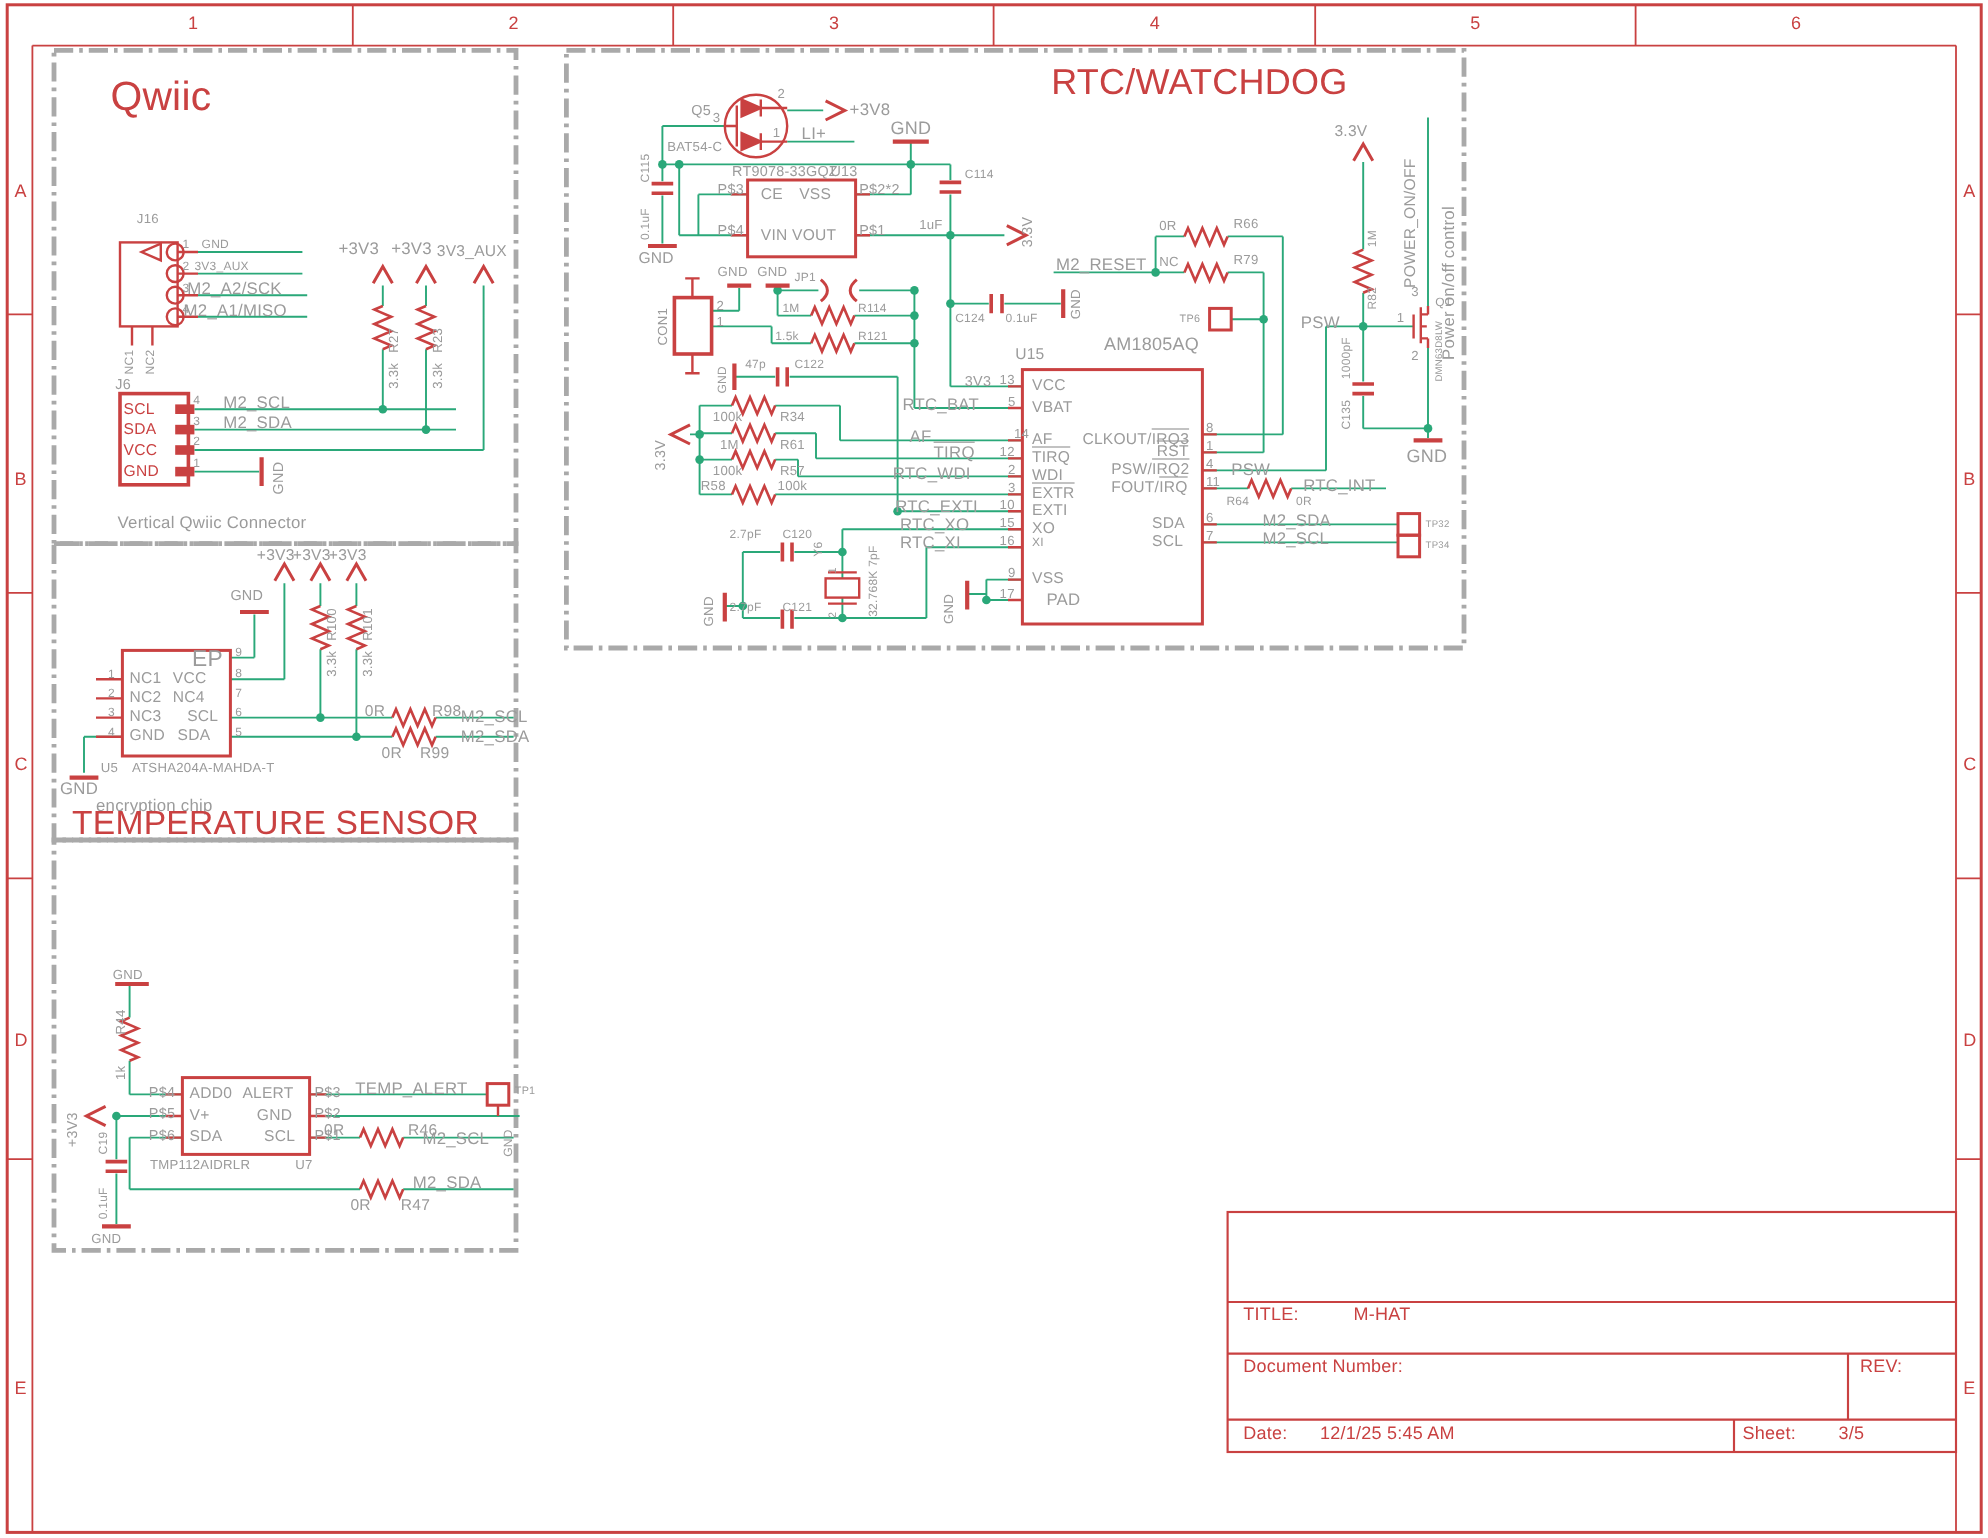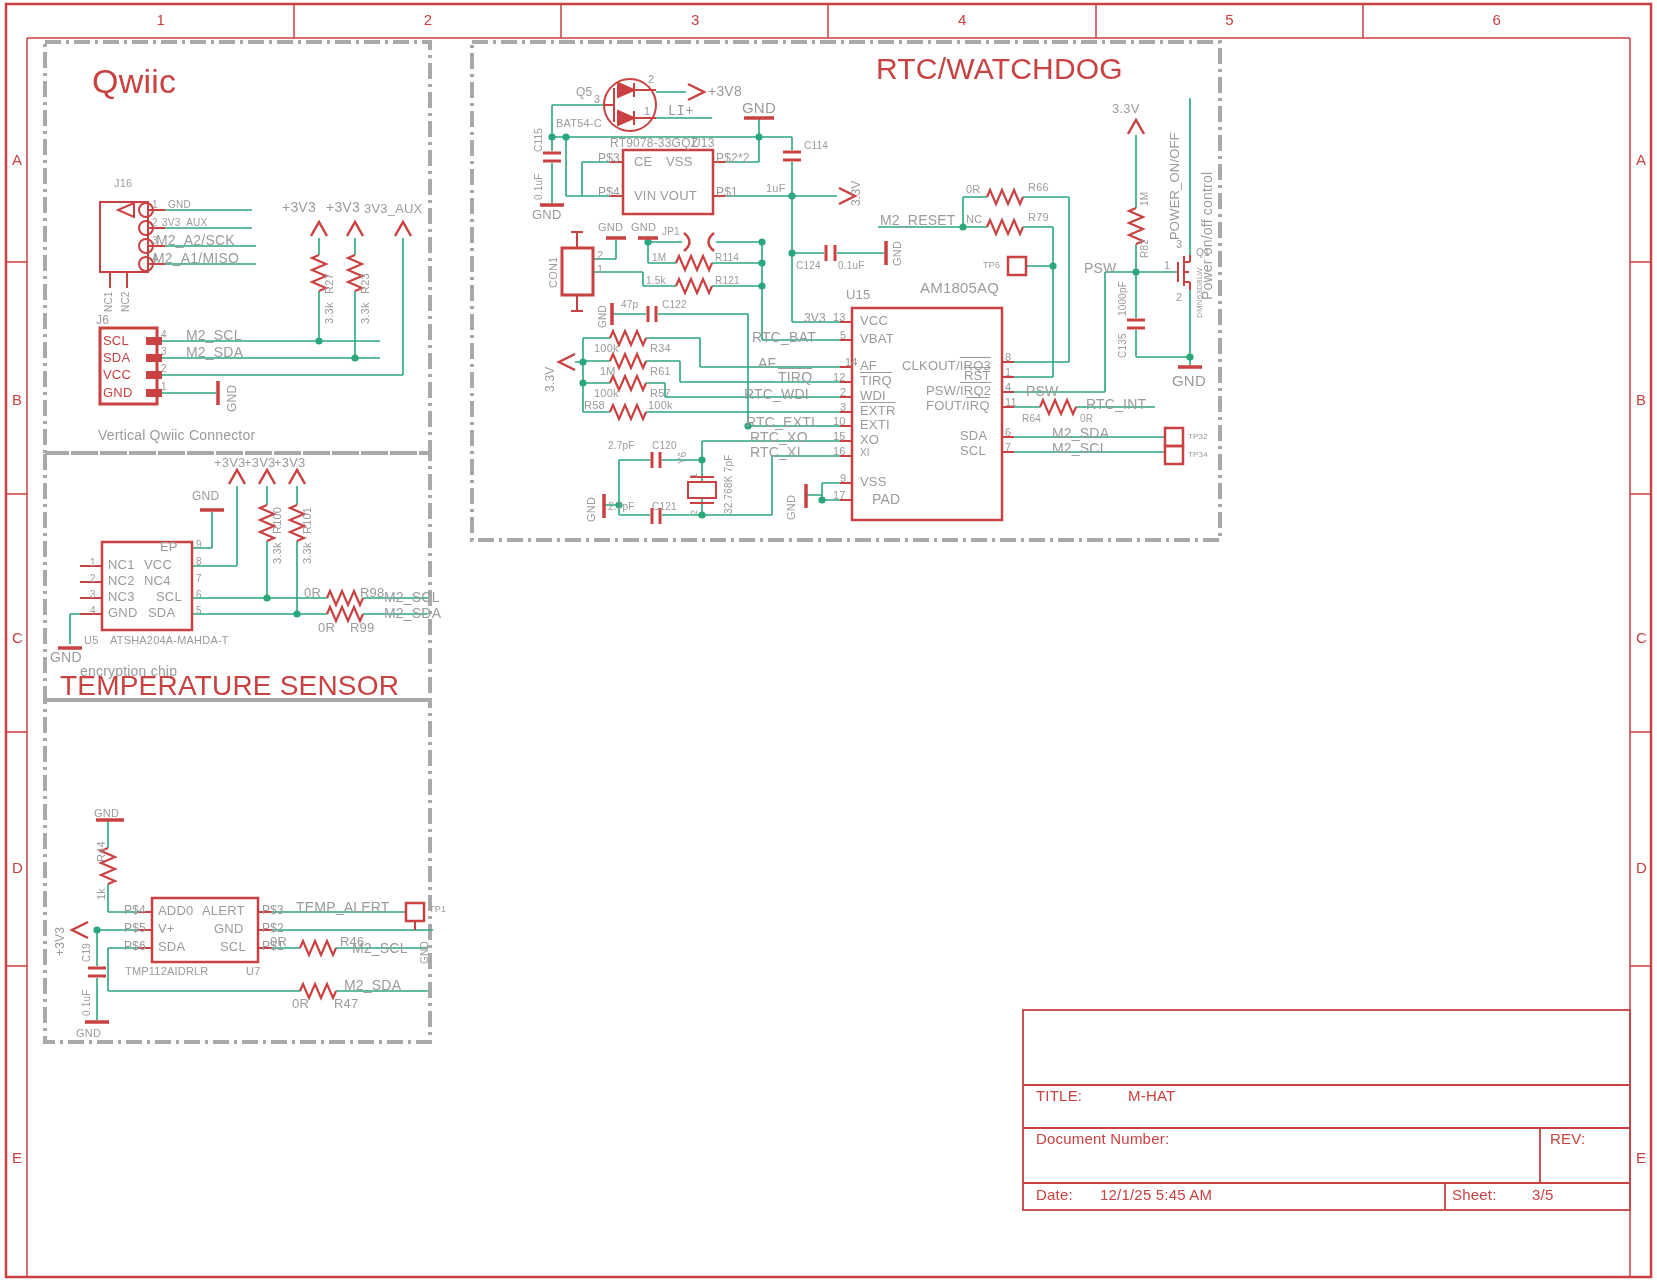--- a/index.html
+++ b/index.html
@@ -251,21 +251,21 @@
       <div class="lbl g" style="left: 274px; top: 456px; font-size: 13px;"><span>+3V3</span></div>
       <div class="lbl g" style="left: 192px; top: 490px; font-size: 12px;"><span>GND</span></div>
       <div class="lbl g" style="left: 90px; top: 558px; font-size: 10px;"><span>1</span></div>
       <div class="lbl g" style="left: 90px; top: 574px; font-size: 10px;"><span>2</span></div>
       <div class="lbl g" style="left: 90px; top: 590px; font-size: 10px;"><span>3</span></div>
       <div class="lbl g" style="left: 90px; top: 606px; font-size: 10px;"><span>4</span></div>
       <div class="lbl g" style="left: 108px; top: 558px; font-size: 13px;"><span>NC1</span></div>
       <div class="lbl g" style="left: 108px; top: 574px; font-size: 13px;"><span>NC2</span></div>
       <div class="lbl g" style="left: 108px; top: 590px; font-size: 13px;"><span>NC3</span></div>
       <div class="lbl g" style="left: 108px; top: 606px; font-size: 13px;"><span>GND</span></div>
-      <div class="lbl g" style="left: 160px; top: 540px; font-size: 13px;"><span>EP</span></div>
+      <div class="lbl g" style="left: 160px; top: 540px; font-size: 19px;"><span>EP</span></div>
       <div class="lbl g" style="left: 144px; top: 558px; font-size: 13px;"><span>VCC</span></div>
       <div class="lbl g" style="left: 144px; top: 574px; font-size: 13px;"><span>NC4</span></div>
       <div class="lbl g" style="left: 156px; top: 590px; font-size: 13px;"><span>SCL</span></div>
       <div class="lbl g" style="left: 148px; top: 606px; font-size: 13px;"><span>SDA</span></div>
       <div class="lbl g" style="left: 196px; top: 540px; font-size: 10px;"><span>9</span></div>
       <div class="lbl g" style="left: 196px; top: 557px; font-size: 10px;"><span>8</span></div>
       <div class="lbl g" style="left: 196px; top: 574px; font-size: 10px;"><span>7</span></div>
       <div class="lbl g" style="left: 196px; top: 590px; font-size: 10px;"><span>6</span></div>
       <div class="lbl g" style="left: 196px; top: 606px; font-size: 10px;"><span>5</span></div>
       <div class="lbl g rot" style="left: 272px; top: 534px; font-size: 11px;"><span>R100</span></div>
@@ -313,21 +313,21 @@
       <div class="lbl g" style="left: 334px; top: 997px; font-size: 13px;"><span>R47</span></div>
       <div class="lbl g" style="left: 125px; top: 966px; font-size: 11px;"><span>TMP112AIDRLR</span></div>
       <div class="lbl g" style="left: 246px; top: 966px; font-size: 11px;"><span>U7</span></div>
       <div class="lbl r" style="left: 876px; top: 54px; font-size: 30px;"><span>RTC/WATCHDOG</span></div>
       <div class="lbl g" style="left: 576px; top: 86px; font-size: 12px;"><span>Q5</span></div>
       <div class="lbl g" style="left: 594px; top: 94px; font-size: 11px;"><span>3</span></div>
       <div class="lbl g" style="left: 648px; top: 74px; font-size: 11px;"><span>2</span></div>
       <div class="lbl g" style="left: 644px; top: 106px; font-size: 11px;"><span>1</span></div>
       <div class="lbl g" style="left: 556px; top: 118px; font-size: 11px;"><span>BAT54-C</span></div>
       <div class="lbl g" style="left: 708px; top: 84px; font-size: 14px;"><span>+3V8</span></div>
-      <div class="lbl g" style="left: 668px; top: 104px; font-size: 14px; font-family: Liberation Mono, monospace;"><span>LI+</span></div>
+      <div class="lbl g" style="left: 668px; top: 104px; font-size: 14px;"><span>LI+</span></div>
       <div class="lbl g rot" style="left: 534px; top: 152px; font-size: 10px;"><span>C115</span></div>
       <div class="lbl g rot" style="left: 534px; top: 200px; font-size: 10px;"><span>0.1uF</span></div>
       <div class="lbl g" style="left: 532px; top: 208px; font-size: 13px;"><span>GND</span></div>
       <div class="lbl g" style="left: 610px; top: 137px; font-size: 12px;"><span>RT9078-33GQZ</span></div>
       <div class="lbl g" style="left: 692px; top: 137px; font-size: 12px;"><span>U13</span></div>
       <div class="lbl g" style="left: 598px; top: 152px; font-size: 12px;"><span>P$3</span></div>
       <div class="lbl g" style="left: 634px; top: 155px; font-size: 13px;"><span>CE</span></div>
       <div class="lbl g" style="left: 666px; top: 155px; font-size: 13px;"><span>VSS</span></div>
       <div class="lbl g" style="left: 716px; top: 152px; font-size: 12px;"><span>P$2*2</span></div>
       <div class="lbl g" style="left: 598px; top: 186px; font-size: 12px;"><span>P$4</span></div>

